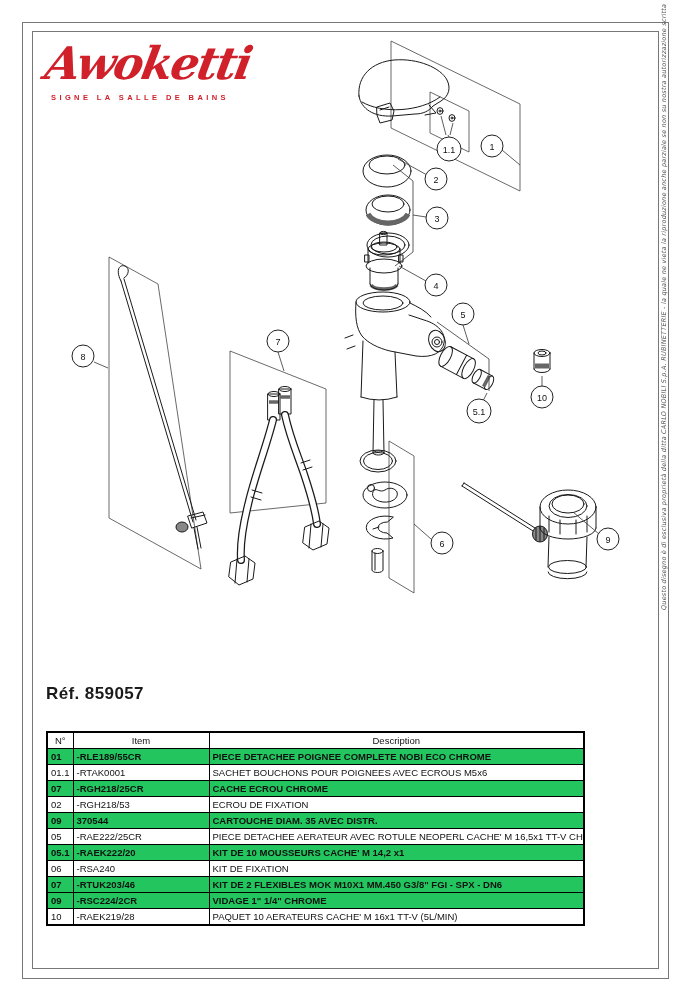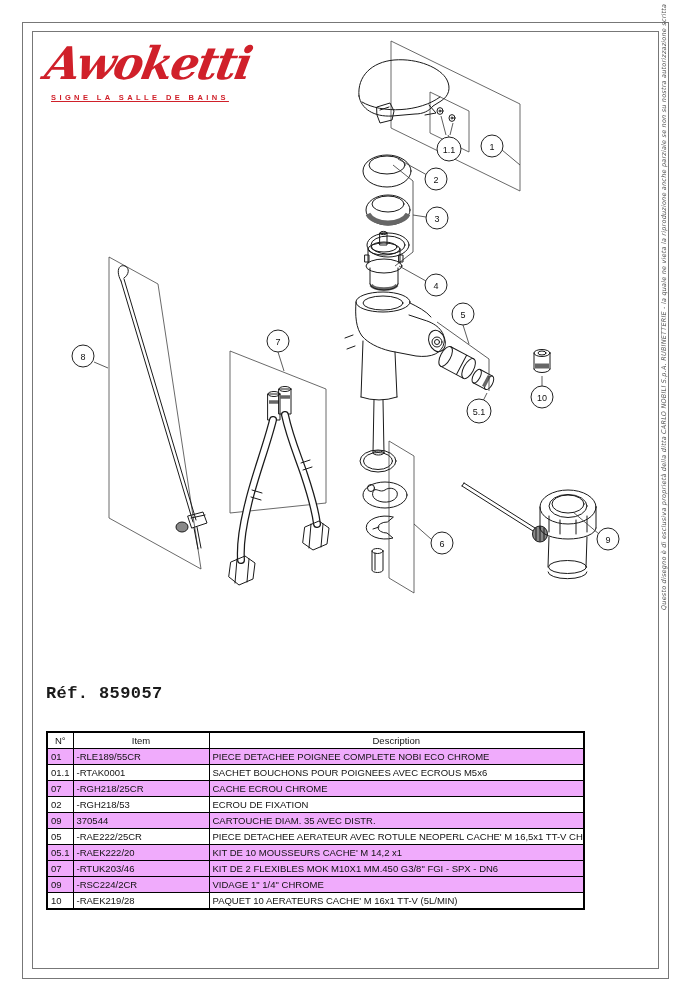--- a/index.html
+++ b/index.html
@@ -4,29 +4,29 @@
 <style>
   html,body{margin:0;padding:0;background:#fff;}
   body{width:693px;height:1000px;position:relative;font-family:"Liberation Sans",sans-serif;color:#111;overflow:hidden;}
   .outer-border{position:absolute;left:22px;top:22px;width:645px;height:955px;border:1px solid #777;}
   .inner-border{position:absolute;left:32px;top:31px;width:625px;height:936px;border:1px solid #777;}
   .side-note{position:absolute;left:660px;top:610px;width:578px;transform:rotate(-90deg);transform-origin:0 0;
     font:italic 6.5px "DejaVu Sans",sans-serif;color:#555;white-space:nowrap;letter-spacing:.2px;}
   .logo{position:absolute;left:46px;top:38px;}
   .logo-script{display:inline-block;font-family:"DejaVu Serif",serif;font-style:italic;font-weight:bold;
     font-size:45px;line-height:52px;color:#d0202a;transform:skewX(-10deg);letter-spacing:-2px;}
-  .logo-tagline{font-weight:bold;font-size:7.5px;letter-spacing:3.4px;color:#d0202a;margin:3px 0 0 5px;text-decoration:underline;}
-  .ref-title{position:absolute;left:46px;top:684px;font-size:17px;font-weight:bold;color:#1a1a1a;letter-spacing:.4px;font-family:Liberation Mono, monospace;}
+  .logo-tagline{font-weight:bold;font-size:7.5px;letter-spacing:3.4px;color:#d0202a;margin:3px 0 0 5px;}
+  .ref-title{position:absolute;left:46px;top:684px;font-size:17px;font-weight:bold;color:#1a1a1a;letter-spacing:.4px;}
   table.parts{position:absolute;left:46px;top:731px;width:537px;border-collapse:collapse;table-layout:fixed;
     font-size:9.5px;border:2px solid #000;}
   table.parts th,table.parts td{border:1px solid #000;padding:1px 3px;height:13px;line-height:1.25;
     white-space:nowrap;overflow:hidden;font-weight:normal;}
   table.parts th{text-align:center;}
   table.parts td{text-align:left;}
-  tr.shaded td{background:#f0abfc;}
+  tr.shaded td{background:#22c55e;font-weight:bold;}
   svg.diagram{position:absolute;left:0;top:0;}
   svg .ln{stroke:#1a1a1a;fill:none;stroke-width:1;stroke-linecap:round;stroke-linejoin:round;}
   svg .thin{stroke:#333;fill:none;stroke-width:.8;}
   svg .panel{stroke:#444;fill:none;stroke-width:.8;}
   svg .knurl{stroke:#666;fill:none;stroke-width:5;}
   svg .knurl2{stroke:#666;fill:none;stroke-width:3.5;}
   svg .fillg{fill:#888;stroke:#1a1a1a;stroke-width:1;}
   svg .tube-outer{stroke:#1a1a1a;fill:none;stroke-width:8;stroke-linecap:round;}
   svg .tube-inner{stroke:#fff;fill:none;stroke-width:5.5;stroke-linecap:round;}
   svg .callout circle{fill:#fff;stroke:#222;stroke-width:1;}
@@ -299,20 +299,25 @@
     <tr>
       <td>05</td>
         <td>-RAE222/25CR</td>
         <td>PIECE DETACHEE AERATEUR AVEC ROTULE NEOPERL CACHE' M 16,5x1 TT-V CHROME</td>
     </tr>
     <tr class="shaded">
       <td>05.1</td>
         <td>-RAEK222/20</td>
         <td>KIT DE  10 MOUSSEURS  CACHE' M 14,2 x1</td>
     </tr>
+    <tr>
+      <td>06</td>
+        <td>-RSA240</td>
+        <td>KIT DE  FIXATION</td>
+    </tr>
     <tr class="shaded">
       <td>07</td>
         <td>-RTUK203/46</td>
         <td>KIT DE 2  FLEXIBLES MOK M10X1 MM.450 G3/8" FGI - SPX - DN6</td>
     </tr>
     <tr class="shaded">
       <td>09</td>
         <td>-RSC224/2CR</td>
         <td>VIDAGE 1" 1/4"  CHROME</td>
     </tr>

